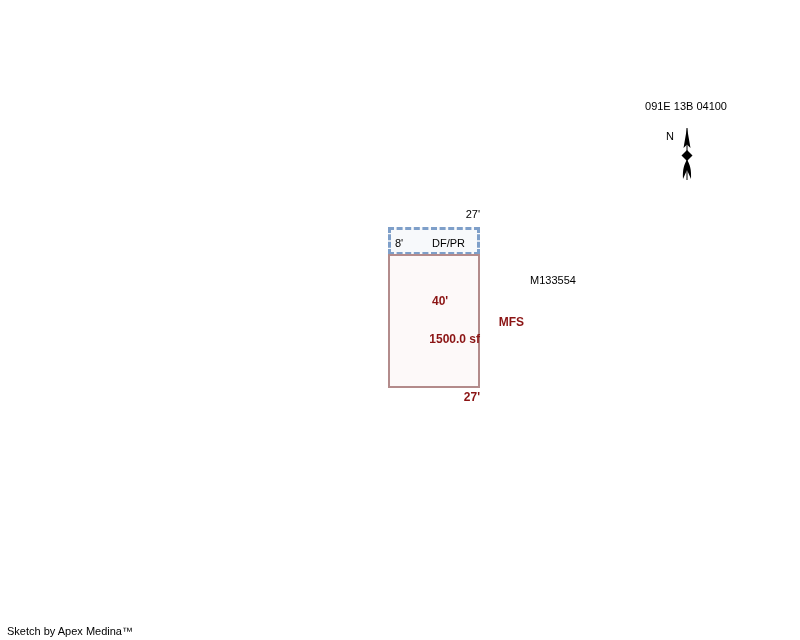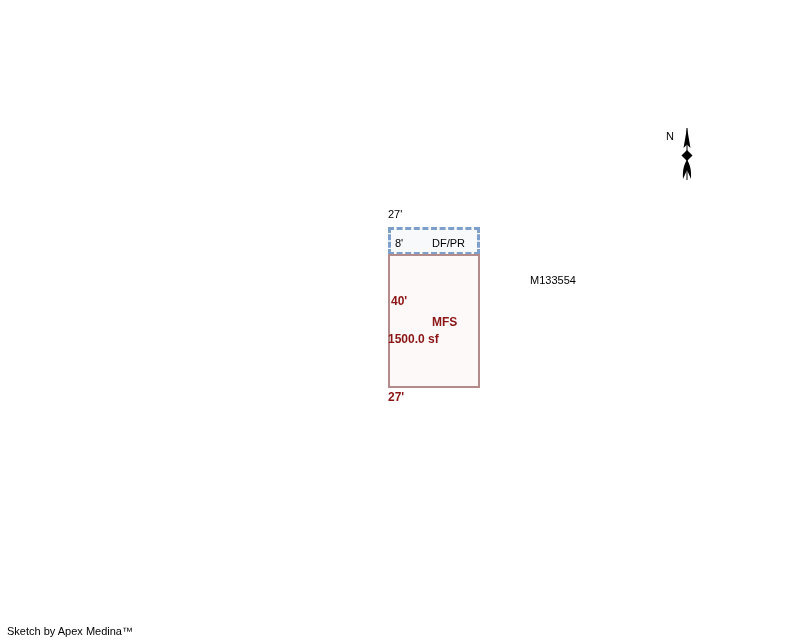--- a/index.html
+++ b/index.html
@@ -33,54 +33,55 @@
   .building-rect {
     position: absolute;
     left: 388px; top: 254px; width: 92px; height: 134px;
     box-sizing: border-box;
     border: 2px solid #b38b8b;
     background: #fdf9f9;
   }
   .dim-center {
     position: absolute;
     left: 388px; width: 92px;
-    text-align: left;
+    text-align: right;
     font-size: 11px;
   }
   .red { color: #8b1414; font-weight: bold; font-size: 12px; }
   .footer-credit {
     position: absolute;
     left: 7px; top: 625px;
     font-size: 11px;
   }
 </style>
 </head>
 <body>
 
 <div class="canvas">
 
   <div class="parcel-header">
+    <div>091E 13B 04100</div>
   </div>
 
   <span class="north-label">N</span>
   <svg class="north-arrow" viewBox="0 0 16 54" xmlns="http://www.w3.org/2000/svg">
     <line x1="8" y1="1" x2="8" y2="53" stroke="#000000" stroke-width="1"></line>
     <path d="M8 1 L4.5 21 L8 17.5 L11.5 21 Z" fill="#000000"></path>
     <path d="M8 23 L13.5 28.5 L8 34 L2.5 28.5 Z" fill="#000000"></path>
     <path d="M8 33 C5 37 3.5 43 4 52 L8 43 L12 52 C12.5 43 11 37 8 33 Z" fill="#000000"></path>
   </svg>
 
   <div class="dim-center" style="top:208px;">27'</div>
 
   <div class="porch-rect"></div>
   <span class="txt" style="left:395px; top:237px;">8'</span>
   <span class="txt" style="left:432px; top:237px;">DF/PR</span>
 
   <div class="building-rect"></div>
-  <span class="txt red" style="left:391px; top:295px;">40'</span>
+  <span class="txt red" style="left:391px; top:295px;padding-left:41px;">40'</span>
   <div class="dim-center red" style="top:315px;padding-left:44px;">MFS</div>
   <div class="dim-center red" style="top:332px;">1500.0 sf</div>
   <div class="dim-center red" style="top:390px;">27'</div>
 
   <span class="txt" style="left:490px; top:274px;padding-left:40px;">M133554</span>
 
   <div class="footer-credit">Sketch by Apex Medina™</div>
 
 </div>
 

